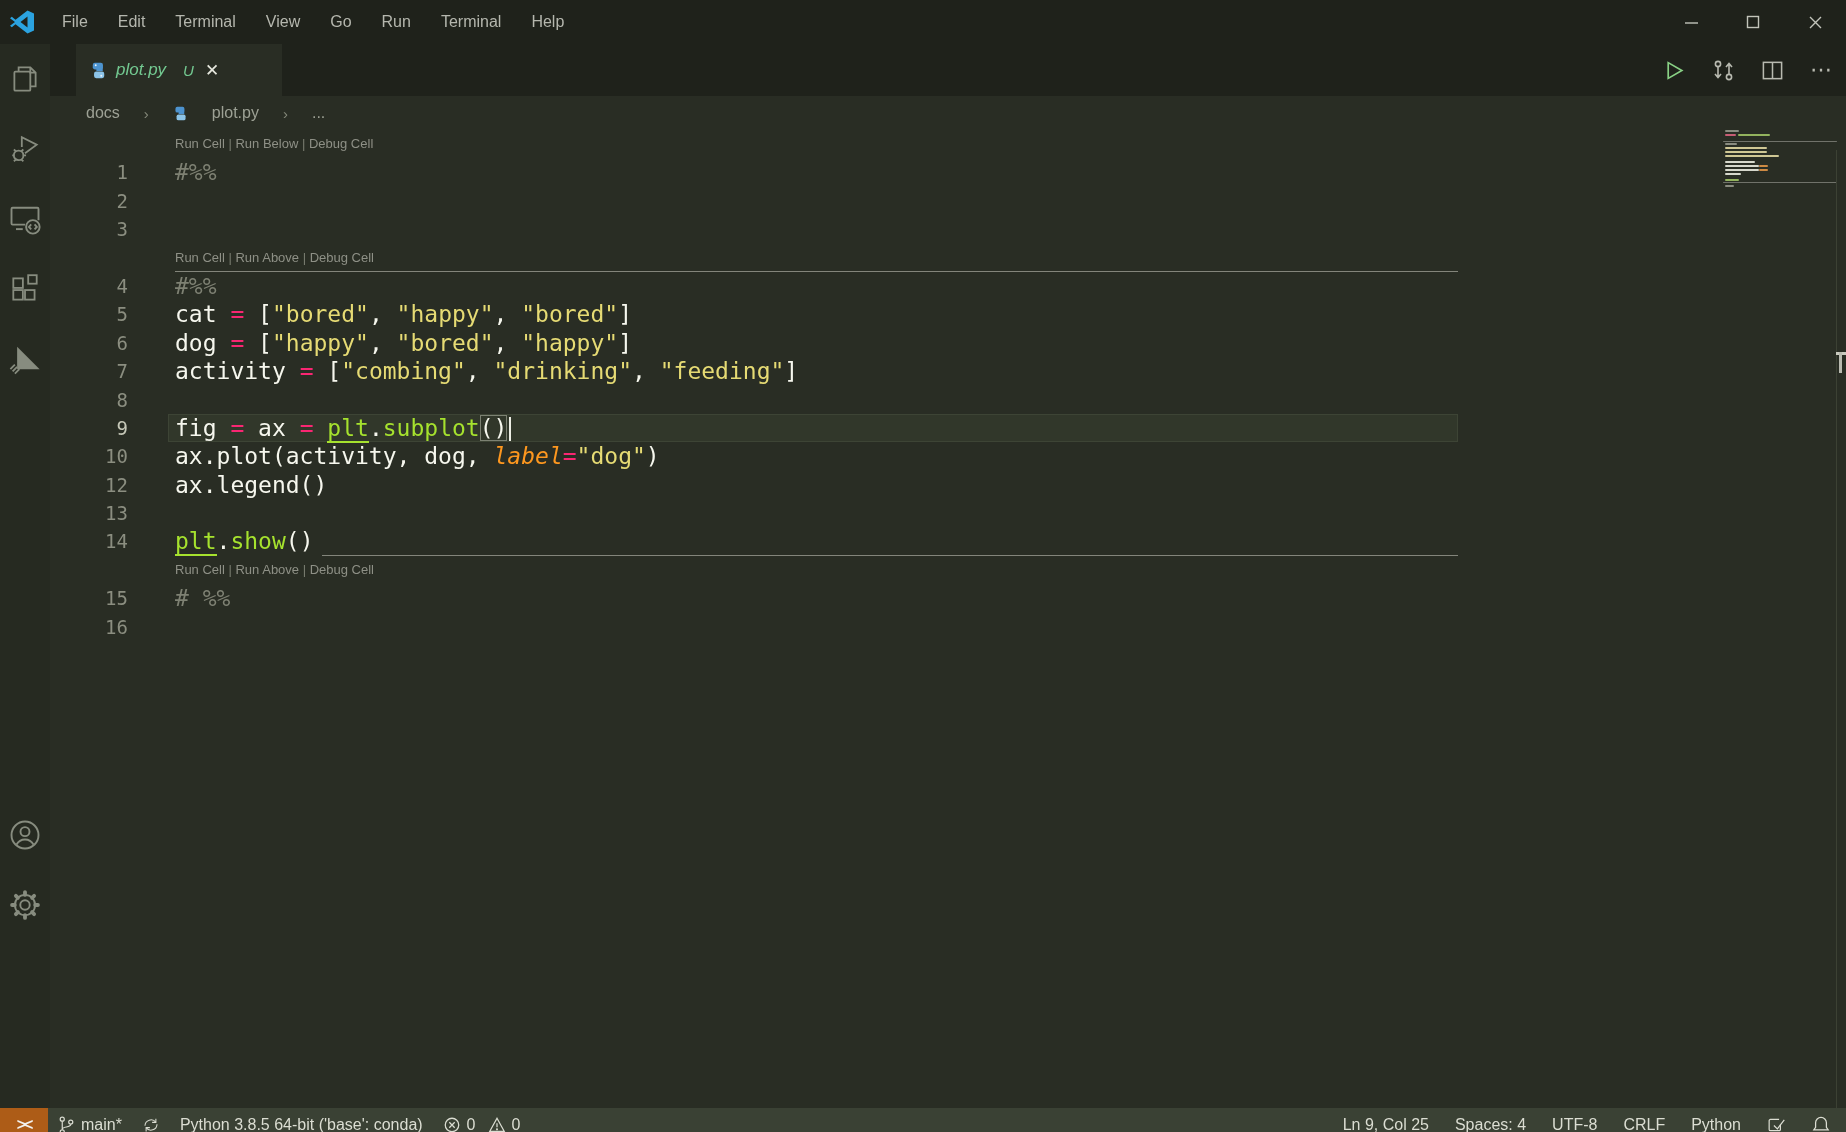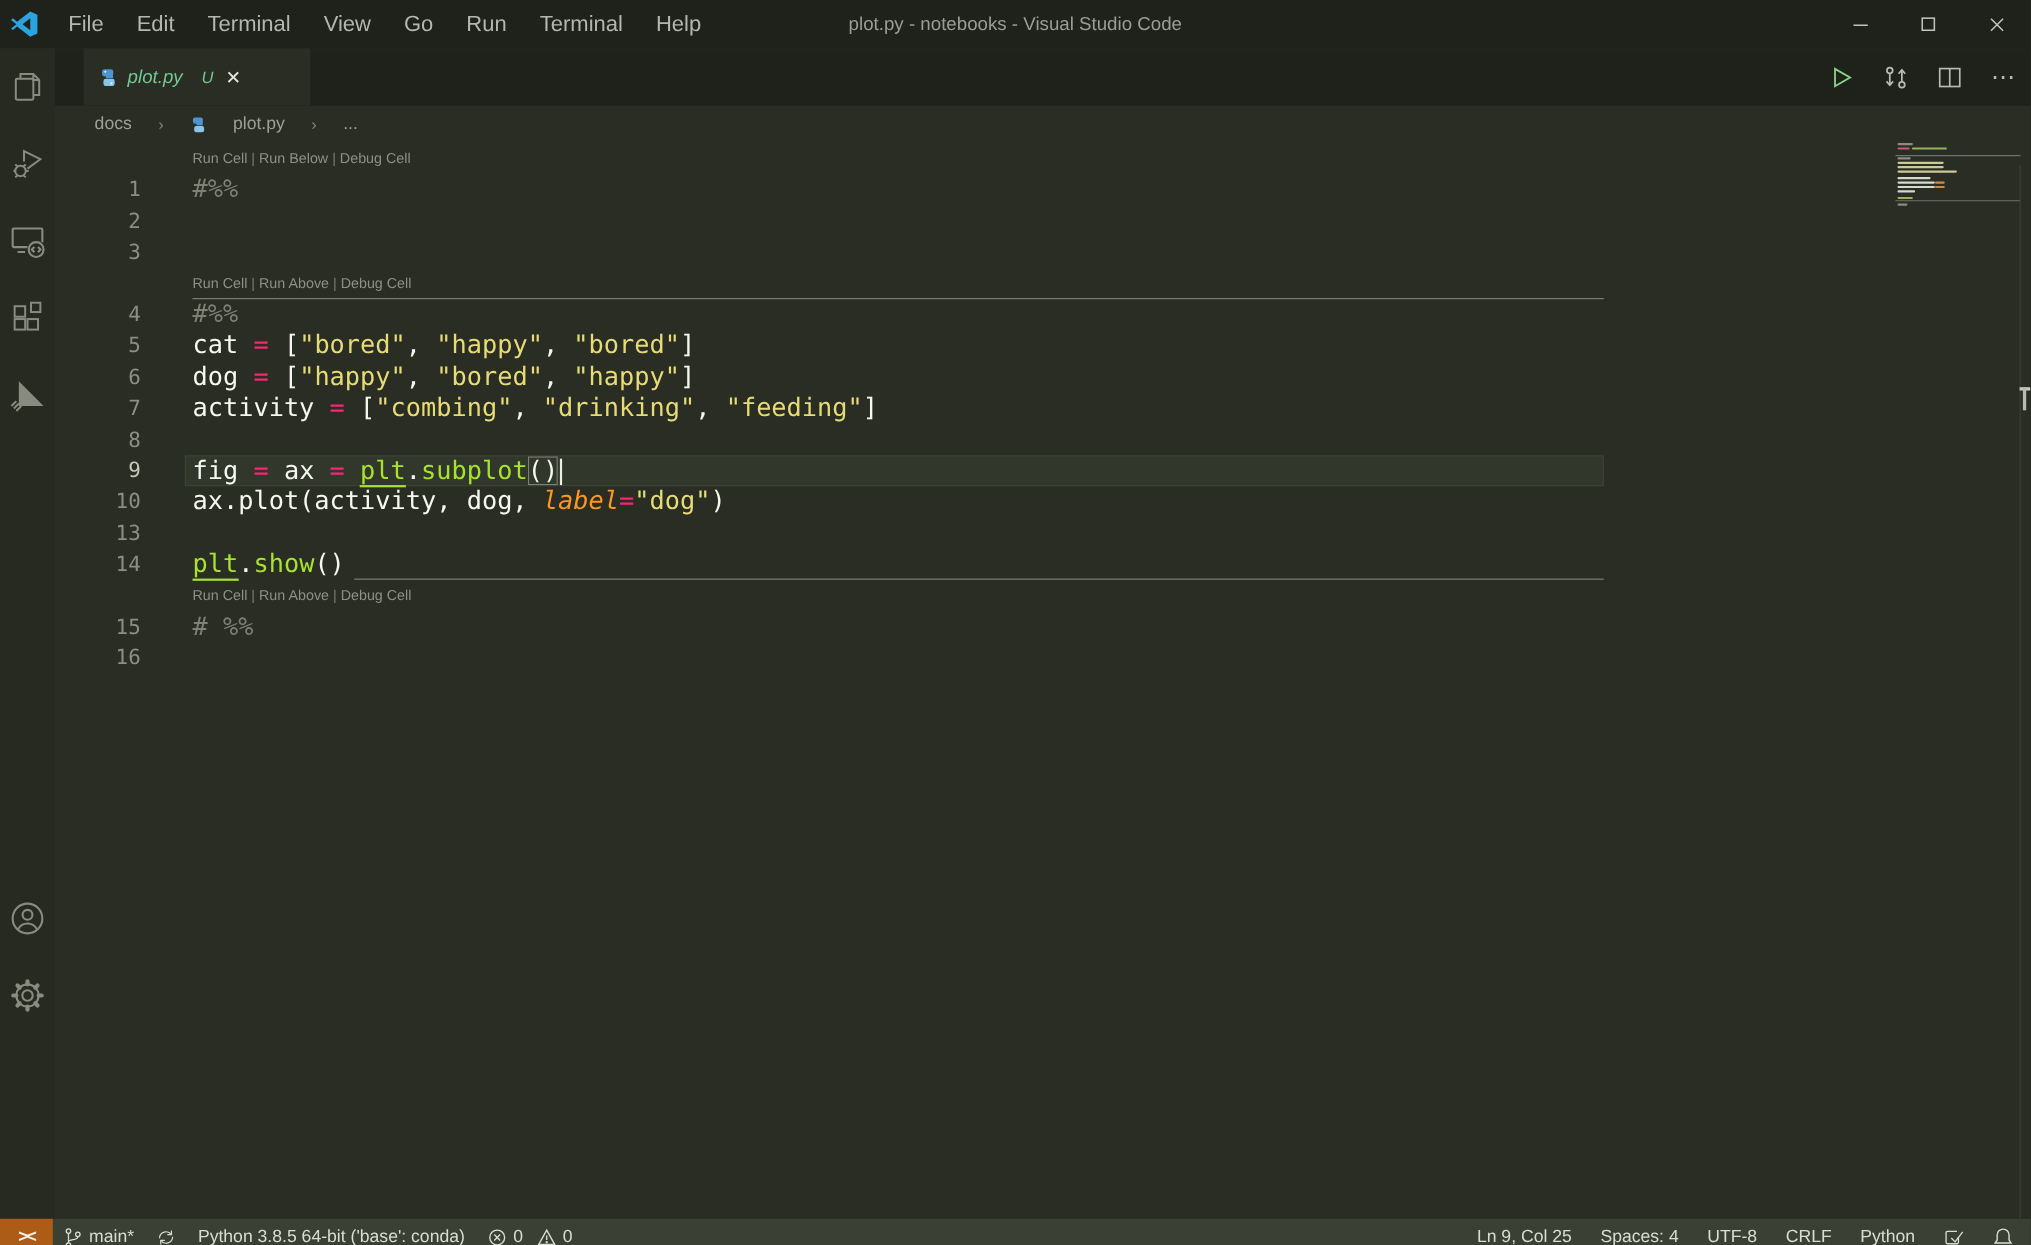--- a/index.html
+++ b/index.html
@@ -3,21 +3,21 @@
 <meta charset="utf-8">
 <style>
   * { margin:0; padding:0; box-sizing:border-box; }
   html,body { width:1846px; height:1132px; overflow:hidden; background:#292d24;
     font-family:"Liberation Sans", sans-serif; }
 
   
   .titlebar { position:relative; height:44px; background:#1f221b; display:flex; align-items:center; }
   .vsc-logo { width:26px; height:26px; margin:0 14px 0 9px; }
   .menubar { display:flex; align-items:center; gap:4px; }
-  .menu-item { color:#b5b7ae; font-size:20px; padding:4px 13px; cursor:default; }
+  .menu-item { color:#b5b7ae; font-size:16px; padding:4px 13px; cursor:default; }
   .win-title { position:absolute; left:0; right:0; text-align:center; color:#9b9e92; font-size:17px; pointer-events:none; }
   .win-controls { position:absolute; right:0; top:0; height:44px; display:flex; }
   .win-btn { width:62px; height:44px; display:flex; align-items:center; justify-content:center; color:#c2c4ba; font-size:17px; }
   .win-btn svg { stroke:#c2c4ba; }
 
   
   .main { display:flex; height:1088px; }
   .activitybar { width:50px; background:#262a21; position:relative; flex:none; }
   .ab-icon { width:50px; height:70px; display:flex; align-items:center; justify-content:center; }
   .ab-icon svg { stroke:#878c7f; fill:none; stroke-width:1.7; }
@@ -93,21 +93,20 @@
   <div class="menubar">
     <span class="menu-item">File</span>
     <span class="menu-item">Edit</span>
     <span class="menu-item">Terminal</span>
     <span class="menu-item">View</span>
     <span class="menu-item">Go</span>
     <span class="menu-item">Run</span>
     <span class="menu-item">Terminal</span>
     <span class="menu-item">Help</span>
   </div>
-  <span class="win-title">plot.py - notebooks - Visual Studio Code</span>
   <div class="win-controls">
     <div class="win-btn">
       <svg width="15" height="15" viewBox="0 0 15 15">
           <line x1="1" y1="8" x2="14" y2="8" stroke-width="1.4"></line>
         </svg>
     </div>
     <div class="win-btn">
       <svg width="14" height="14" viewBox="0 0 14 14">
           <rect x="1.5" y="1.5" width="11" height="11" fill="none" stroke-width="1.4"></rect>
         </svg>
@@ -236,20 +235,21 @@
           <div class="row code-row"><span class="gutter">2</span></div>
           <div class="row code-row"><span class="gutter">3</span><span class="code"></span></div>
           <div class="row codelens-row"><span class="cl-link">Run Cell</span><span class="cl-div"> | </span><span class="cl-link">Run Above</span><span class="cl-div"> | </span><span class="cl-link">Debug Cell</span></div>
           <div class="row code-row sep-top"><span class="gutter">4</span><span class="code"><span class="tk-cm">#%%</span></span></div>
           <div class="row code-row"><span class="gutter">5</span><span class="code"><span class="tk-tx">cat </span><span class="tk-kw">=</span><span class="tk-tx"> [</span><span class="tk-str">"bored"</span><span class="tk-tx">, </span><span class="tk-str">"happy"</span><span class="tk-tx">, </span><span class="tk-str">"bored"</span><span class="tk-tx">]</span></span></div>
           <div class="row code-row"><span class="gutter">6</span><span class="code"><span class="tk-tx">dog </span><span class="tk-kw">=</span><span class="tk-tx"> [</span><span class="tk-str">"happy"</span><span class="tk-tx">, </span><span class="tk-str">"bored"</span><span class="tk-tx">, </span><span class="tk-str">"happy"</span><span class="tk-tx">]</span></span></div>
           <div class="row code-row"><span class="gutter">7</span><span class="code"><span class="tk-tx">activity </span><span class="tk-kw">=</span><span class="tk-tx"> [</span><span class="tk-str">"combing"</span><span class="tk-tx">, </span><span class="tk-str">"drinking"</span><span class="tk-tx">, </span><span class="tk-str">"feeding"</span><span class="tk-tx">]</span></span></div>
           <div class="row code-row"><span class="gutter">8</span><span class="code"></span></div>
           <div class="row code-row current-line"><span class="gutter">9</span><span class="code"><span class="tk-tx">fig </span><span class="tk-kw">=</span><span class="tk-tx"> ax </span><span class="tk-kw">=</span><span class="tk-tx"> </span><span class="tk-gnu">plt</span><span class="tk-tx">.</span><span class="tk-gn">subplot</span><span class="tk-box">()</span><span class="caret"></span></span></div>
           <div class="row code-row"><span class="gutter">10</span><span class="code"><span class="tk-tx">ax.plot(activity, dog, </span><span class="tk-pr">label</span><span class="tk-kw">=</span><span class="tk-str">"dog"</span><span class="tk-tx">)</span></span></div>
+          <div class="row code-row"><span class="gutter">12</span><span class="code"><span class="tk-tx">ax.legend()</span></span></div>
           <div class="row code-row"><span class="gutter">13</span><span class="code"></span></div>
           <div class="row code-row sep-bottom"><span class="gutter">14</span><span class="code"><span class="tk-gnu">plt</span><span class="tk-tx">.</span><span class="tk-gn">show</span><span class="tk-tx">()</span></span></div>
           <div class="row codelens-row"><span class="cl-link">Run Cell</span><span class="cl-div"> | </span><span class="cl-link">Run Above</span><span class="cl-div"> | </span><span class="cl-link">Debug Cell</span></div>
           <div class="row code-row"><span class="gutter">15</span><span class="code"><span class="tk-cm"># %%</span></span></div>
           <div class="row code-row"><span class="gutter">16</span><span class="code"></span></div>
         </div>
 
       <div class="minimap">
         <div class="mm" style="left:2px;top:4px;width:14px;background:#8a8c80;"></div>
         <div class="mm" style="left:2px;top:8px;width:11px;background:#c75d74;"></div>

